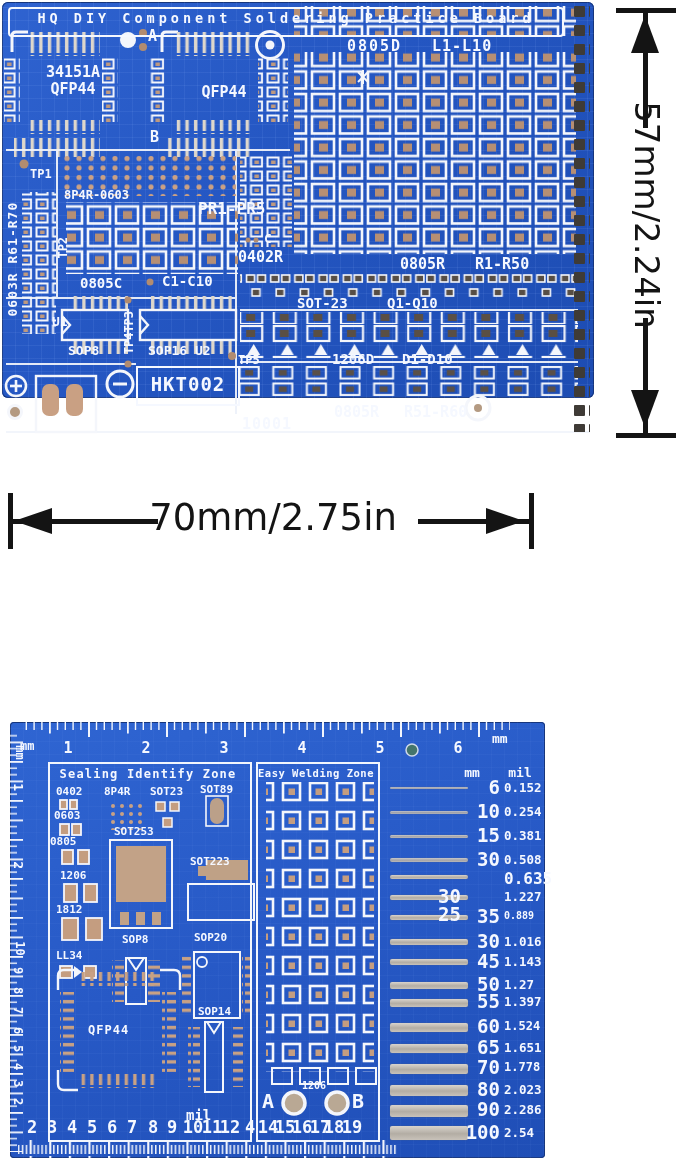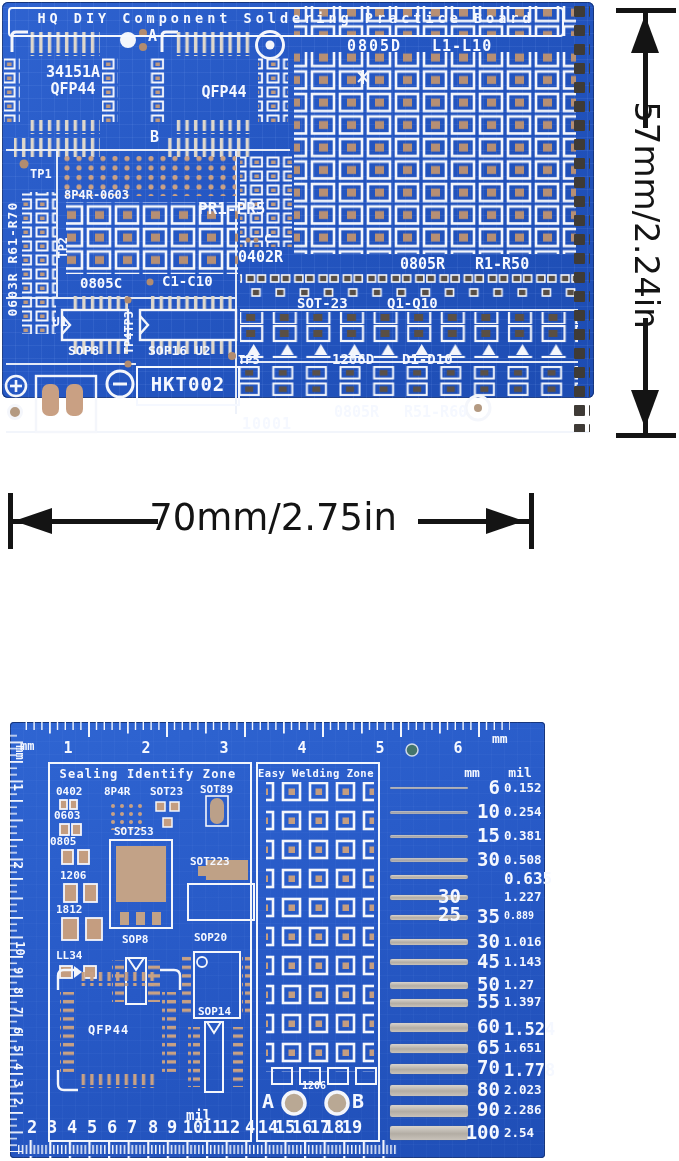--- a/index.html
+++ b/index.html
@@ -444,25 +444,25 @@
     <div class="lb" style="left:494px;top:188px;font-size:10px;">0.889</div>
     <div class="lb" style="left:428px;top:209px;width:62px;text-align:right;font-size:19px;">30</div>
     <div class="lb" style="left:494px;top:213px;font-size:12.5px;">1.016</div>
     <div class="lb" style="left:428px;top:229px;width:62px;text-align:right;font-size:19px;">45</div>
     <div class="lb" style="left:494px;top:233px;font-size:12.5px;">1.143</div>
     <div class="lb" style="left:428px;top:252px;width:62px;text-align:right;font-size:19px;">50</div>
     <div class="lb" style="left:494px;top:256px;font-size:12.5px;">1.27</div>
     <div class="lb" style="left:428px;top:269px;width:62px;text-align:right;font-size:19px;">55</div>
     <div class="lb" style="left:494px;top:273px;font-size:12.5px;">1.397</div>
     <div class="lb" style="left:428px;top:294px;width:62px;text-align:right;font-size:19px;">60</div>
-    <div class="lb" style="left:494px;top:298px;font-size:17px;">1.524</div>
+    <div class="lb" style="left:494px;top:298px;font-size:12px;">1.524</div>
     <div class="lb" style="left:428px;top:315px;width:62px;text-align:right;font-size:19px;">65</div>
     <div class="lb" style="left:494px;top:319px;font-size:12.5px;">1.651</div>
     <div class="lb" style="left:428px;top:335px;width:62px;text-align:right;font-size:19px;">70</div>
-    <div class="lb" style="left:494px;top:339px;font-size:17px;">1.778</div>
+    <div class="lb" style="left:494px;top:339px;font-size:12px;">1.778</div>
     <div class="lb" style="left:428px;top:357px;width:62px;text-align:right;font-size:19px;">80</div>
     <div class="lb" style="left:494px;top:361px;font-size:12.5px;">2.023</div>
     <div class="lb" style="left:428px;top:377px;width:62px;text-align:right;font-size:19px;">90</div>
     <div class="lb" style="left:494px;top:381px;font-size:12.5px;">2.286</div>
     <div class="lb" style="left:428px;top:400px;width:62px;text-align:right;font-size:19px;">100</div>
     <div class="lb" style="left:494px;top:404px;font-size:12.5px;">2.54</div>
 
     <div class="lb" style="left:176px;top:386px;font-size:14px;">mil</div>
     <div class="lb ctr" style="left:10px;top:396px;width:24px;font-size:17px;">2</div>
     <div class="lb ctr" style="left:30px;top:396px;width:24px;font-size:17px;">3</div>

